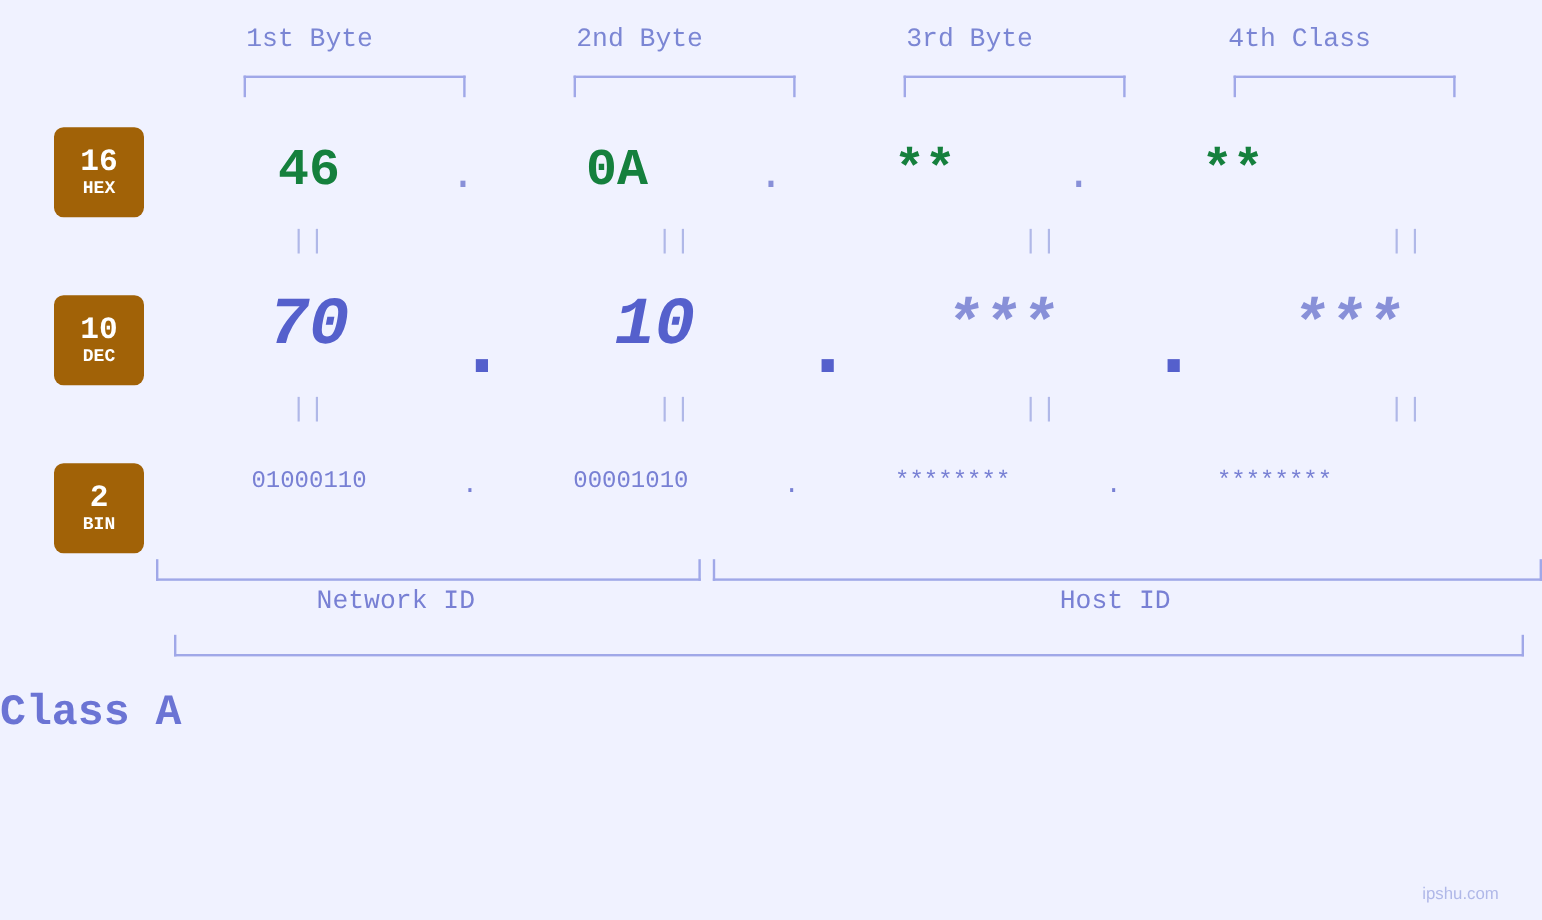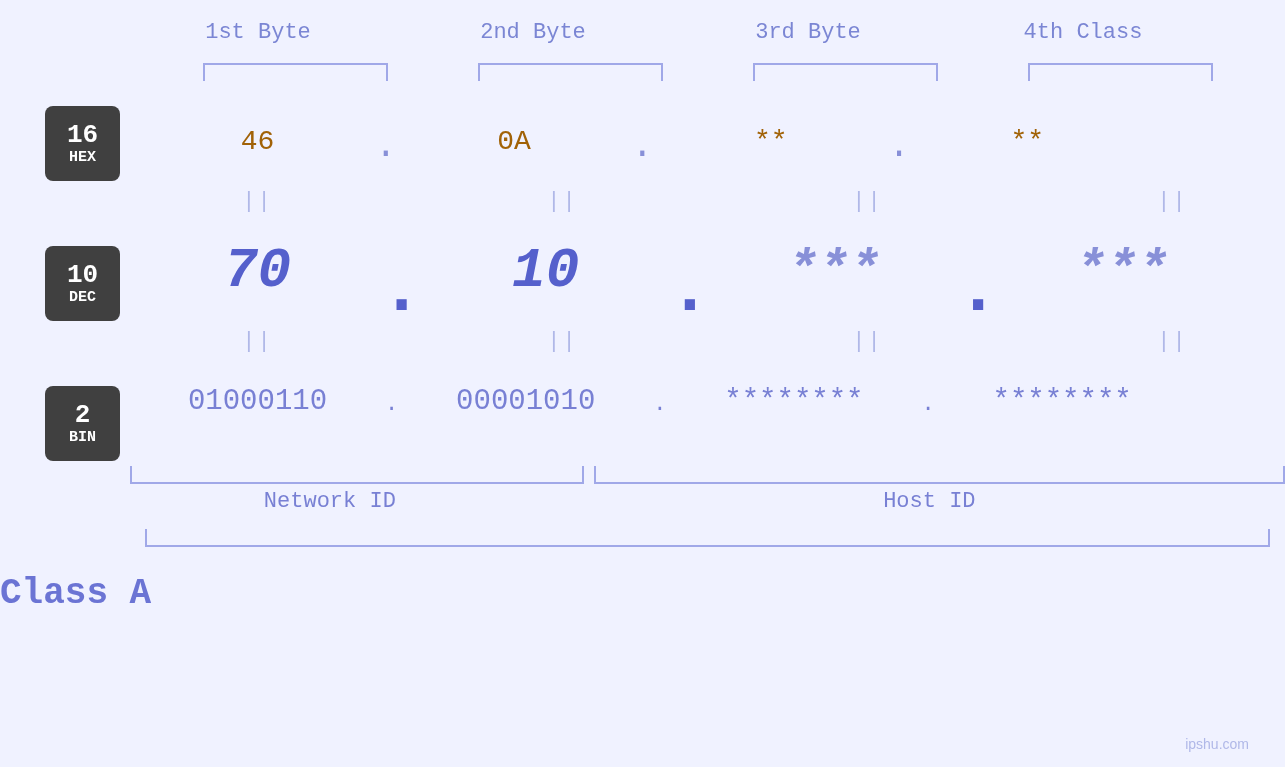--- a/index.html
+++ b/index.html
@@ -72,21 +72,21 @@
       flex-direction: column;
       align-items: center;
       width: 130px;
       padding-left: 45px;
       gap: 0;
     }
 
     .badge {
       width: 75px;
       height: 75px;
-      background: #404040;
+      background: #a16207;
       border-radius: 8px;
       display: flex;
       flex-direction: column;
       align-items: center;
       justify-content: center;
       color: white;
       margin-bottom: 0;
     }
     .badge-num {
       font-size: 26px;
@@ -113,23 +113,24 @@
     }
 
     .cell {
       width: 275px;
       display: flex;
       align-items: center;
       justify-content: center;
       position: relative;
     }
     .cell-value {
-      font-size: 28px;
-      color: #a16207;
-      font-family: 'Courier New', Courier, monospace;
+      font-size: 43px;
+      color: #15803d;
+      font-family: 'Courier New', Courier, monospace;
+      font-weight: bold;
     }
     .dot {
       font-size: 36px;
       color: #8890d8;
       margin: 0 -20px;
       position: relative;
       top: 5px;
     }
 
     
@@ -179,21 +180,21 @@
       font-weight: bold;
     }
 
     
     .bin-row {
       display: flex;
       align-items: center;
       height: 80px;
     }
     .bin-value {
-      font-size: 29px;
+      font-size: 20px;
       color: #7880d4;
       font-family: 'Courier New', Courier, monospace;
     }
     .bin-dot {
       font-size: 22px;
       color: #7880d4;
       margin: 0 -10px;
       position: relative;
       top: 3px;
     }

